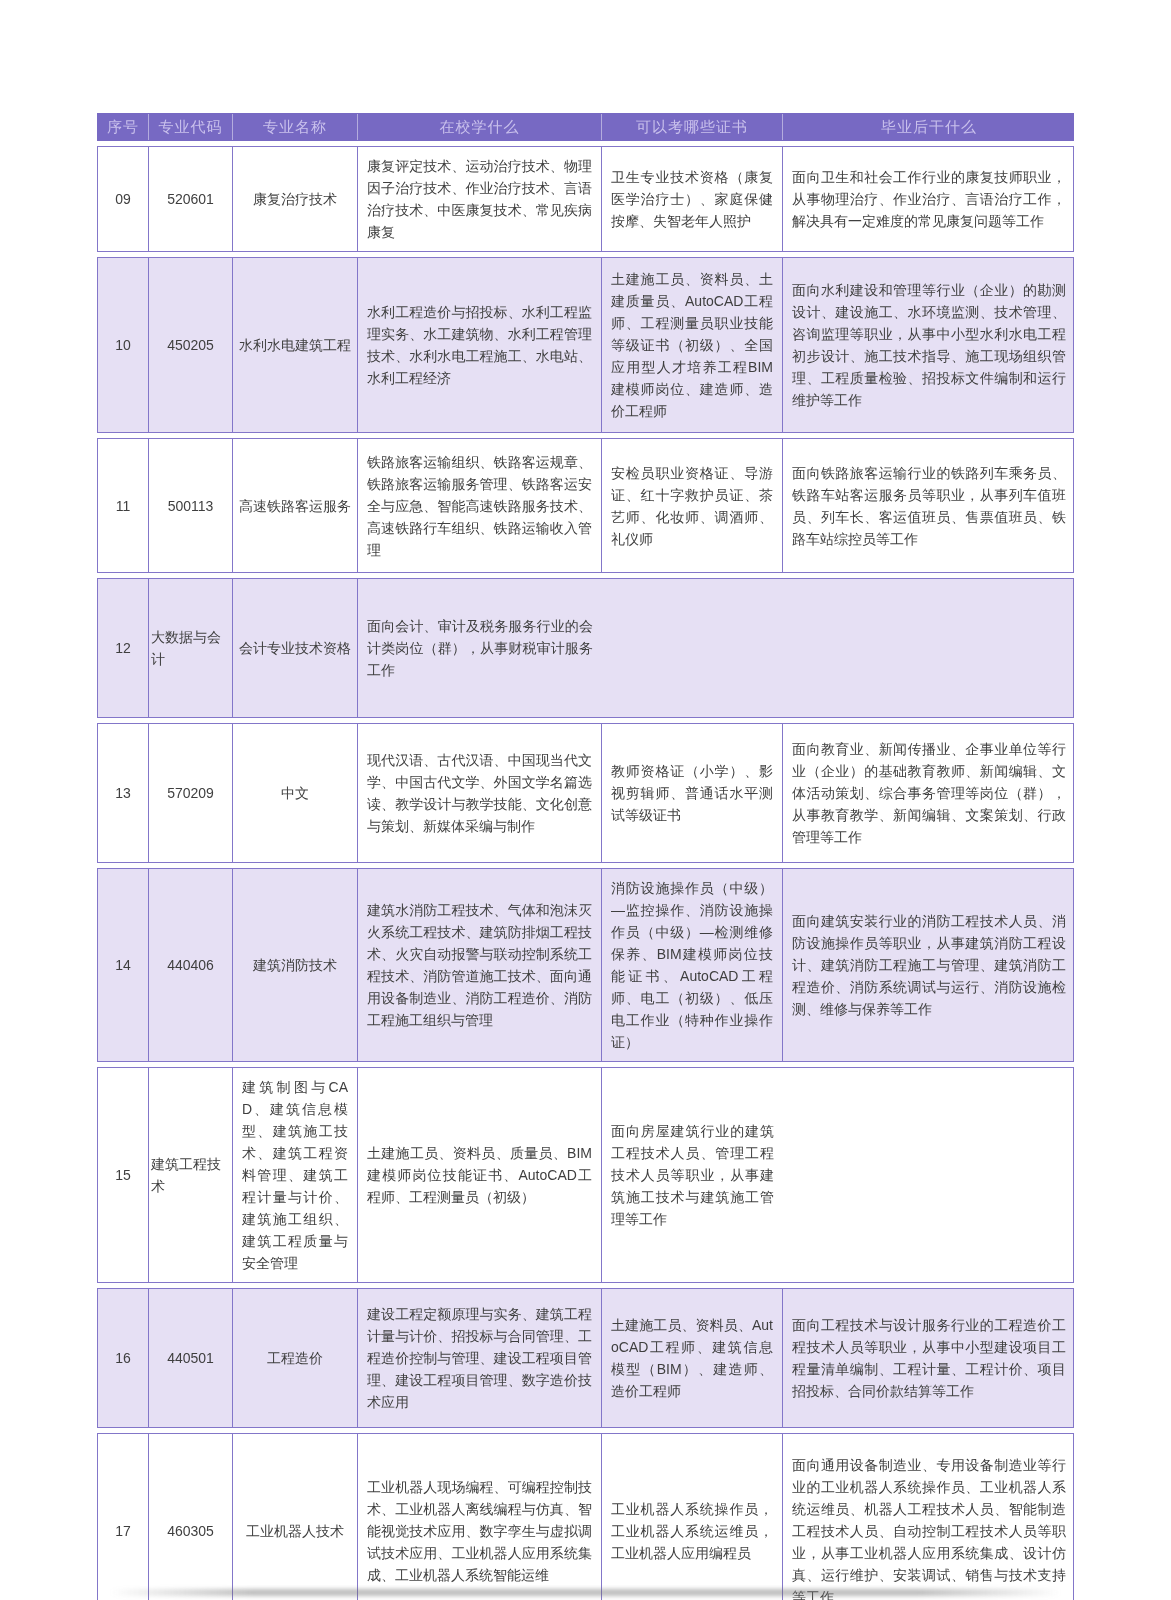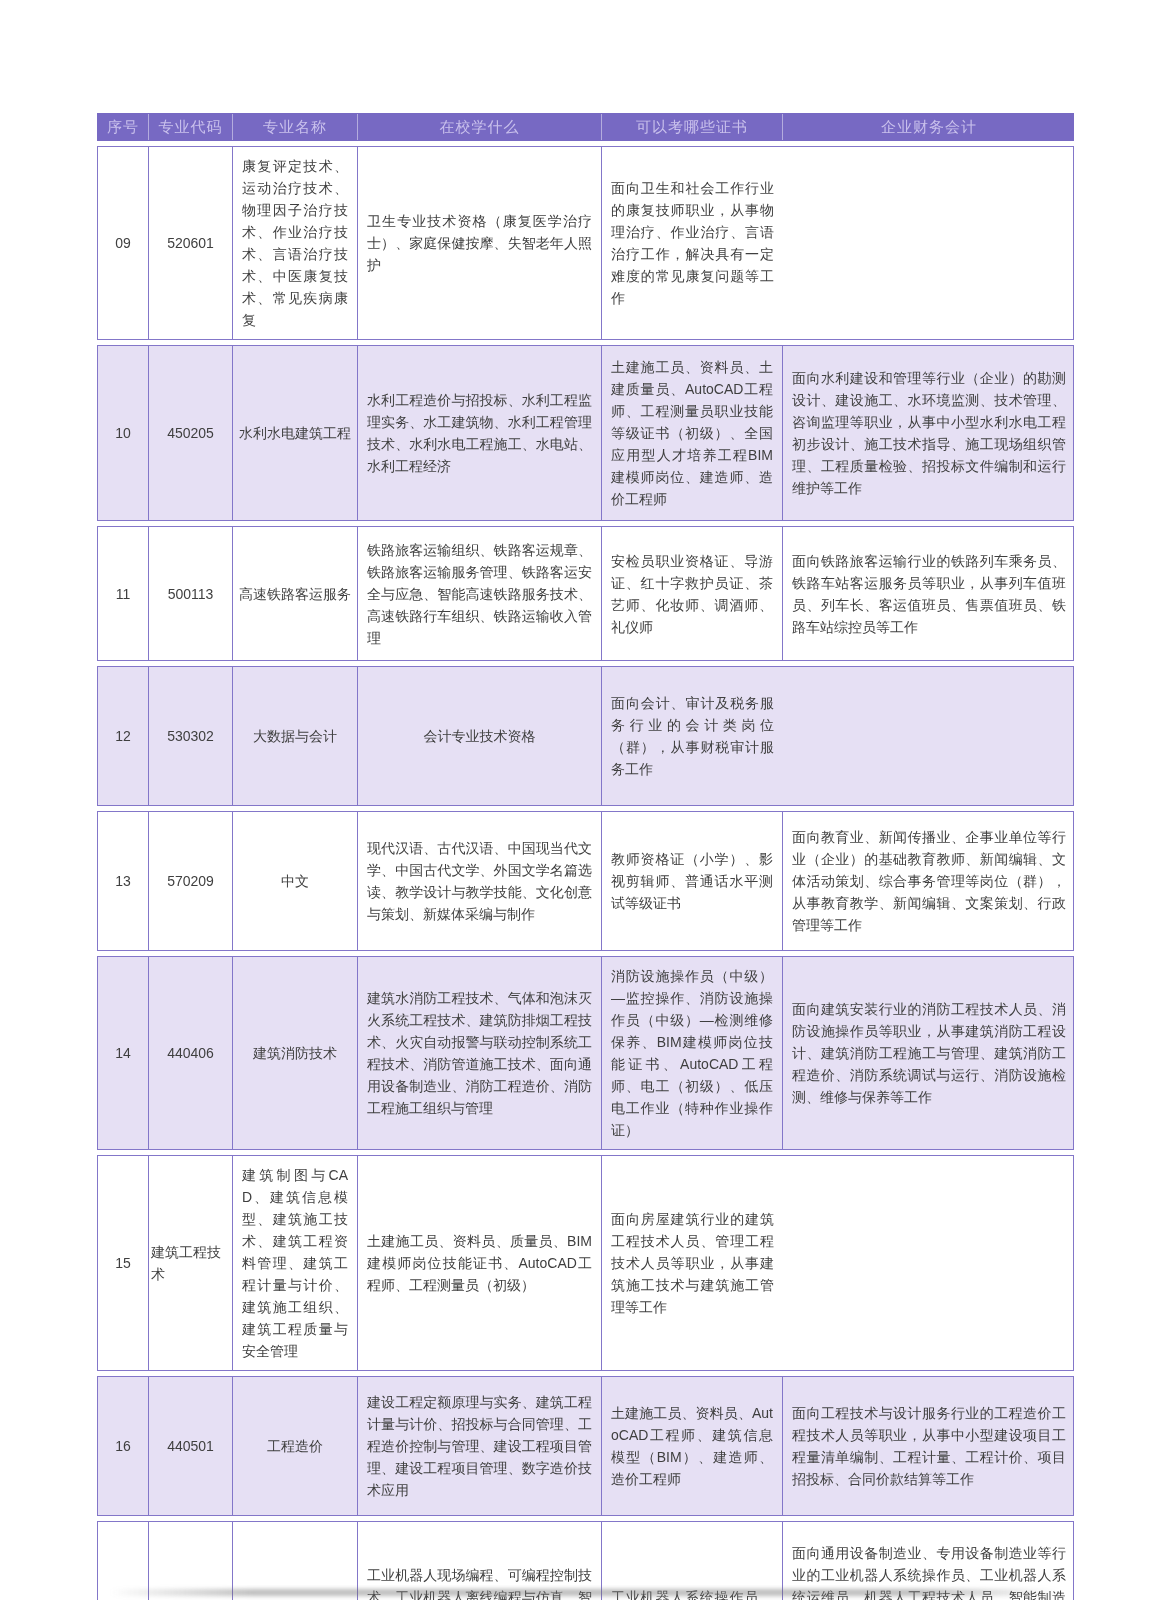--- a/index.html
+++ b/index.html
@@ -98,30 +98,33 @@
 
 <div class="page">
   <div class="majors-table">
 
     <div class="thead">
       <div class="hcell">序号</div>
       <div class="hcell">专业代码</div>
       <div class="hcell">专业名称</div>
       <div class="hcell">在校学什么</div>
       <div class="hcell">可以考哪些证书</div>
-      <div class="hcell">企业财务会计</div>
+      <div class="hcell">毕业后干什么</div>
     </div>
 
     <div class="trow r0">
       <div class="cell center">
           <span>09</span>
         </div>
       <div class="cell center">
           <span>520601</span>
         </div>
+      <div class="cell center">
+          <span>康复治疗技术</span>
+        </div>
       <div class="cell longtext">
           <span>康复评定技术、运动治疗技术、物理因子治疗技术、作业治疗技术、言语治疗技术、中医康复技术、常见疾病康复</span>
         </div>
       <div class="cell longtext">
           <span>卫生专业技术资格（康复医学治疗士）、家庭保健按摩、失智老年人照护</span>
         </div>
       <div class="cell longtext">
           <span>面向卫生和社会工作行业的康复技师职业，从事物理治疗、作业治疗、言语治疗工作，解决具有一定难度的常见康复问题等工作</span>
         </div>
     </div>
@@ -164,23 +167,20 @@
           <span>安检员职业资格证、导游证、红十字救护员证、茶艺师、化妆师、调酒师、礼仪师</span>
         </div>
       <div class="cell longtext">
           <span>面向铁路旅客运输行业的铁路列车乘务员、铁路车站客运服务员等职业，从事列车值班员、列车长、客运值班员、售票值班员、铁路车站综控员等工作</span>
         </div>
     </div>
 
     <div class="trow alt r3">
       <div class="cell center">
           <span>12</span>
-        </div>
-      <div class="cell center">
-          <span>530302</span>
         </div>
       <div class="cell center">
           <span>大数据与会计</span>
         </div>
       <div class="cell center">
           <span>会计专业技术资格</span>
         </div>
       <div class="cell longtext">
           <span>面向会计、审计及税务服务行业的会计类岗位（群），从事财税审计服务工作</span>
         </div>

